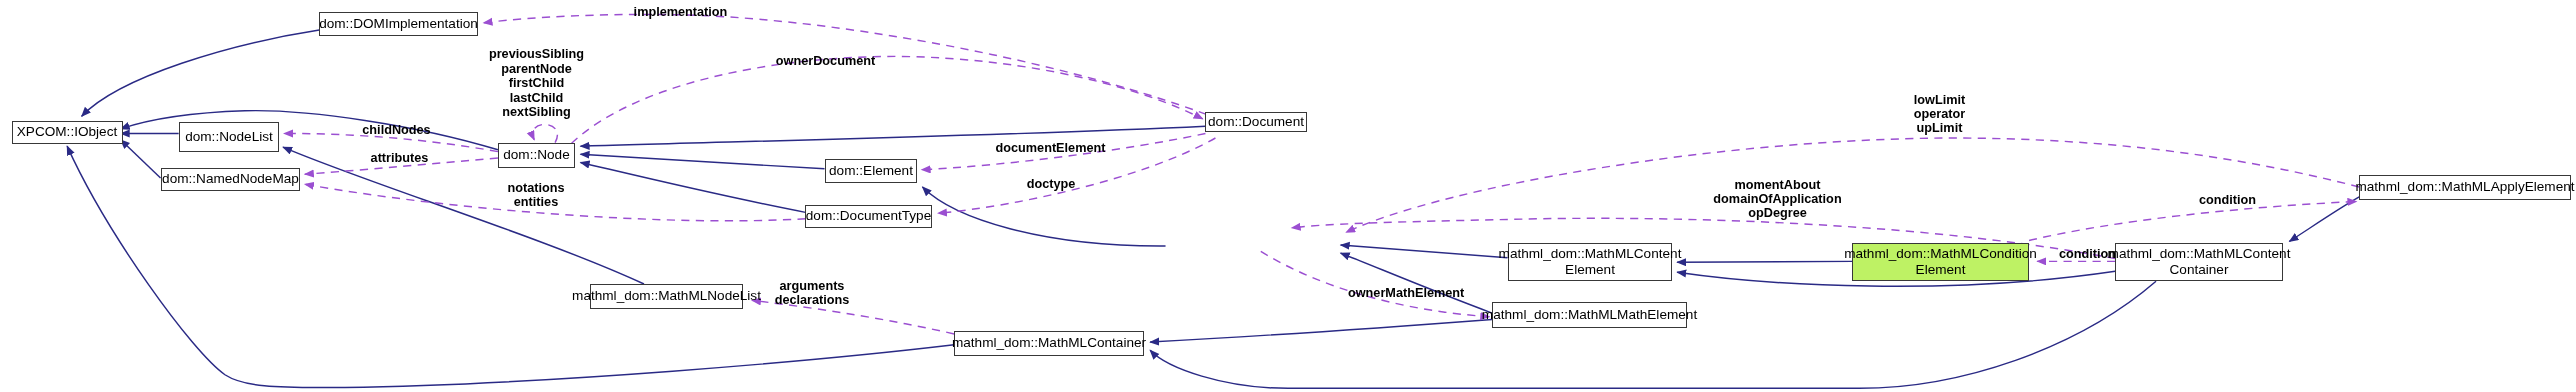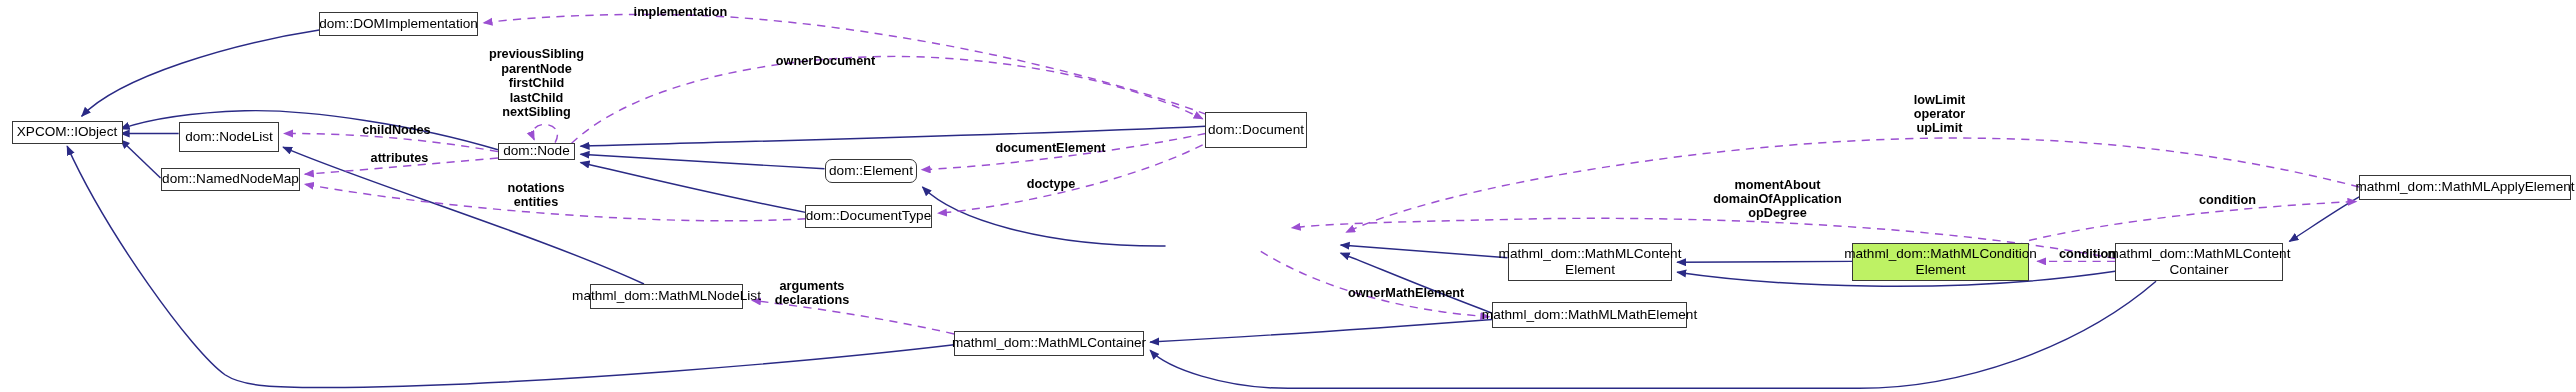--- a/index.html
+++ b/index.html
@@ -77,30 +77,30 @@
   </div>
   <div class="node" style="left:4.5px; top:121px; width:111px; height:23px;margin-left:7px;">
     <div>XPCOM::IObject</div>
   </div>
   <div class="node" style="left:179px; top:122px; width:100px; height:30px;">
     <div>dom::NodeList</div>
   </div>
   <div class="node" style="left:161px; top:168px; width:139px; height:23px;">
     <div>dom::NamedNodeMap</div>
   </div>
-  <div class="node" style="left:498px; top:143px; width:77px; height:17px;">
+  <div class="node" style="left:498px; top:143px; width:77px; height:25px;">
     <div>dom::Node</div>
   </div>
-  <div class="node" style="left:825px; top:159px; width:92px; height:23.6px;border-radius:7px;">
+  <div class="node" style="left:825px; top:159px; width:92px; height:23.6px;">
     <div>dom::Element</div>
   </div>
   <div class="node" style="left:805px; top:205px; width:127px; height:23px;">
     <div>dom::DocumentType</div>
   </div>
-  <div class="node" style="left:1205px; top:112px; width:102px; height:36px;">
+  <div class="node" style="left:1205px; top:112px; width:102px; height:20px;">
     <div>dom::Document</div>
   </div>
   <div class="node" style="left:590px; top:284px; width:153px; height:24.5px;">
     <div>mathml_dom::MathMLNodeList</div>
   </div>
   <div class="node" style="left:954px; top:331px; width:190px; height:24.5px;">
     <div>mathml_dom::MathMLContainer</div>
   </div>
   <div class="node" style="left:1508px; top:243px; width:164px; height:38px;">
     <div>mathml_dom::MathMLContent</div>

